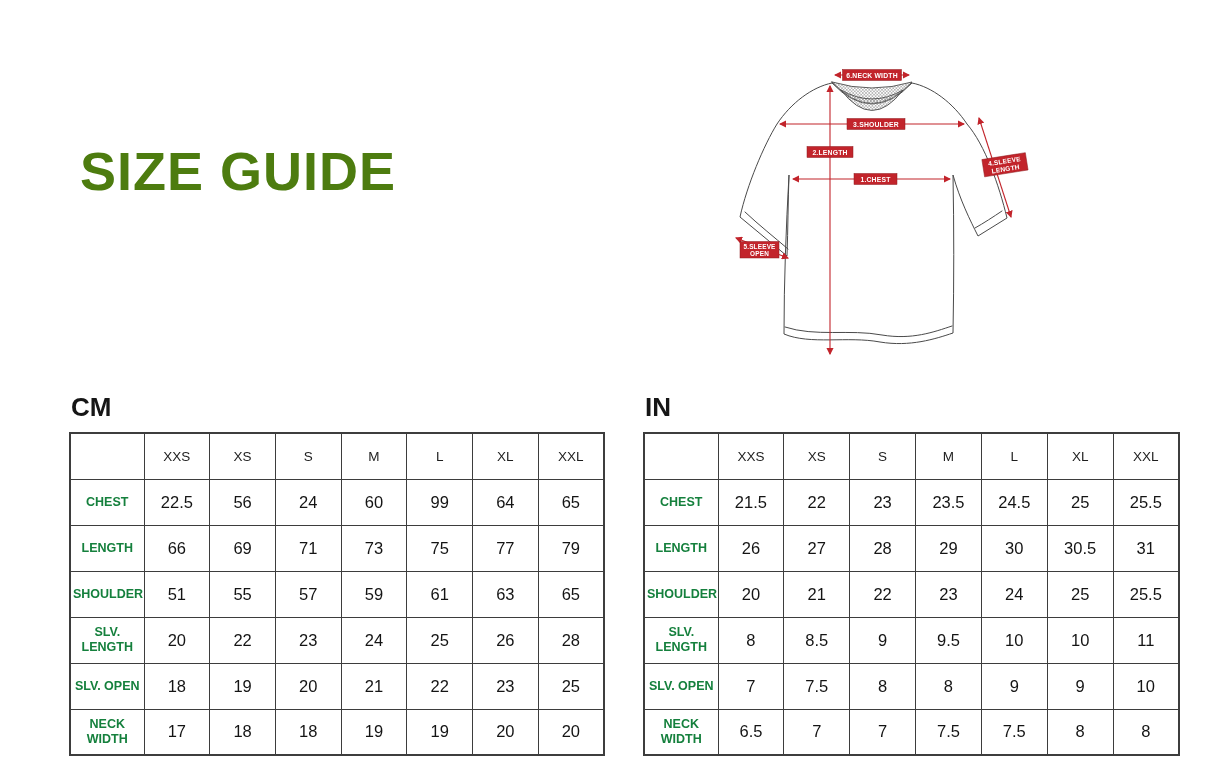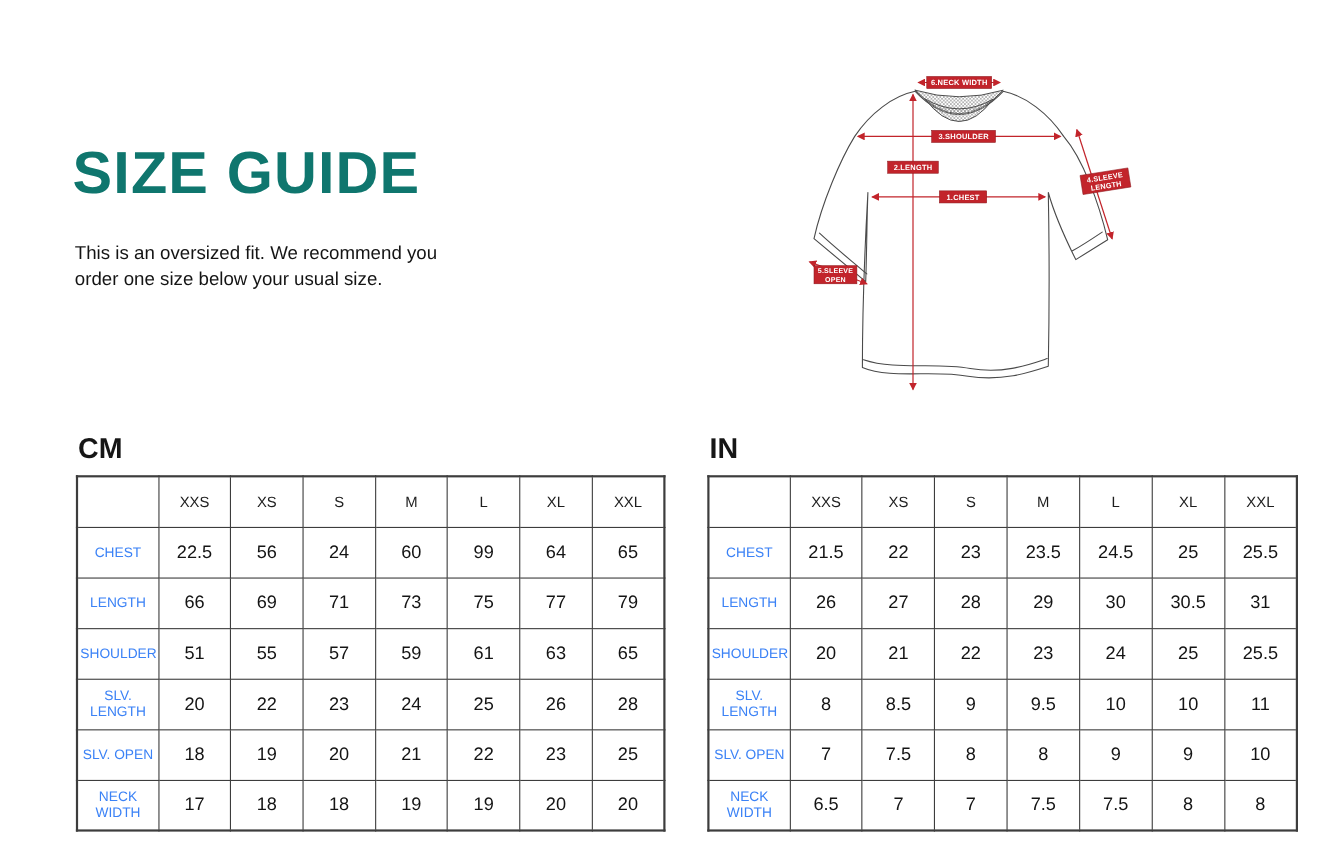--- a/index.html
+++ b/index.html
@@ -10,23 +10,23 @@
     font-family:"Liberation Sans", sans-serif;
     color:#141414;
     position:relative;
     overflow:hidden;
   }
   .page { position:absolute; inset:0; }
 
   
   .title {
     position:absolute; left:66px; top:126px;
-    margin:0;
+    margin:14px;
     font-size:54px; font-weight:800; letter-spacing:1px;
-    color:#0f766e;
+    color:#4d7c0f;
   }
   .note {
     position:absolute; left:68px; top:218px;
     width:348px; margin:0;
     font-size:17px; line-height:24px;
     color:#141414;
   }
 
   
   .diagram {
@@ -60,34 +60,33 @@
   .size-table th, .size-table td {
     border:1.5px solid #3d3d3d;
     text-align:center; vertical-align:middle;
     padding:0 2px;
   }
   .size-table th.corner { width:74px; }
   .size-table th.col-header {
     font-size:13.5px; font-weight:400; color:#1d1d1d;margin-top:47px;
   }
   .size-table th.row-label {
-    font-size:12.5px; font-weight:400; color:#3b82f6;
+    font-size:12.5px; font-weight:700; color:#15803d;
     line-height:15px;
   }
   .size-table td.value-cell {
     font-size:16.5px; font-weight:400; color:#141414;
   }
 </style>
 </head>
 <body>
 
 <div class="page">
 
   <h1 class="title">SIZE GUIDE</h1>
-  <p class="note">This is an oversized fit. We recommend you order one size below your usual size.</p>
 
   <div class="diagram">
     <svg width="380" height="340" viewBox="0 0 380 340">
       <defs>
         <pattern id="hatch" width="3.2" height="3.2" patternUnits="userSpaceOnUse">
           <path d="M0,3.2 L3.2,0 M0,0 L3.2,3.2" stroke="#9a9a9a" stroke-width="0.6"></path>
         </pattern>
         <marker id="arr" viewBox="0 0 10 10" refX="8.5" refY="5" markerWidth="6.5" markerHeight="6.5" orient="auto-start-reverse">
           <path d="M0,0 L10,5 L0,10 z" fill="#c2242b"></path>
         </marker>

